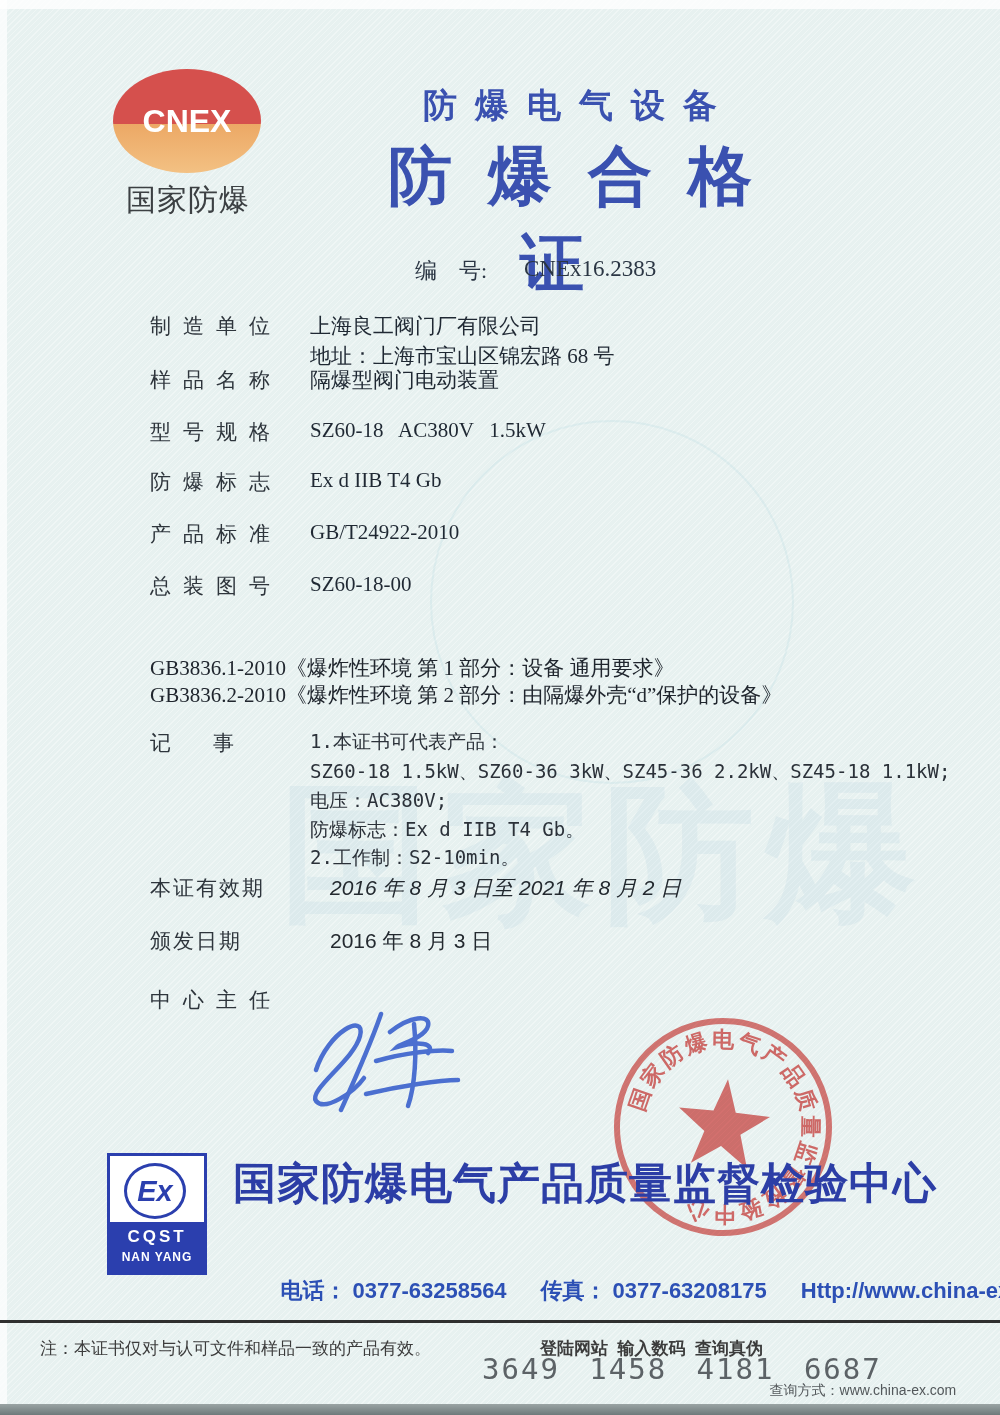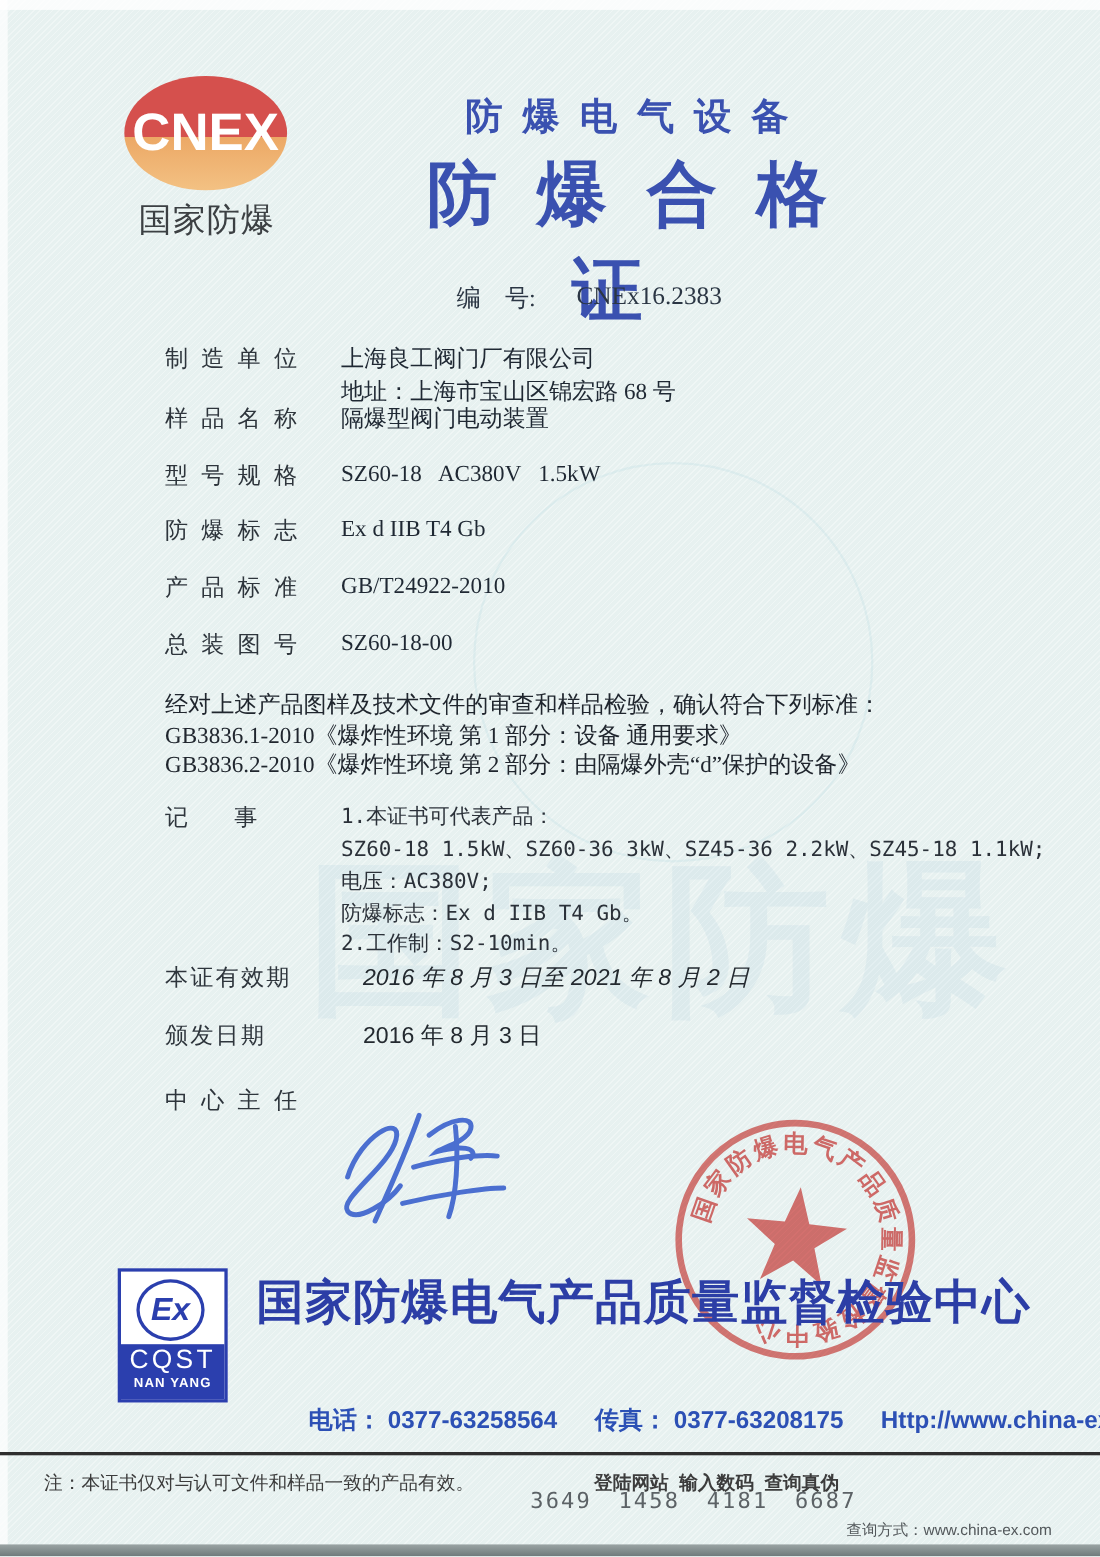--- a/index.html
+++ b/index.html
@@ -15,21 +15,21 @@
   .pre{white-space:pre;}
   .edge-top{left:0;top:0;width:1000px;height:9px;background:rgba(255,255,255,.8);}
   .edge-left{left:0;top:0;width:7px;height:1415px;background:rgba(255,255,255,.7);}
   .edge-bottom{left:0;top:1404px;width:1000px;height:11px;background:linear-gradient(#9aa4a4,#6e797a);}
 
   
   .cnex-oval{left:113px;top:69px;width:148px;height:104px;border-radius:50%;
     background:linear-gradient(to bottom,#d5504d 0%,#d5504d 53%,#eca865 53%,#f3c183 100%);}
   .cnex-text{left:113px;top:101px;width:148px;text-align:center;
     font-family:"Liberation Sans","DejaVu Sans",sans-serif;
-    font-weight:bold;font-size:48px;line-height:40px;color:#fff;letter-spacing:0px;}
+    font-weight:bold;font-size:32px;line-height:40px;color:#fff;letter-spacing:0px;}
   .cnex-caption{left:98px;top:180px;width:180px;text-align:center;
     font-family:"Liberation Sans","DejaVu Sans",sans-serif;
     font-size:30px;color:#3c4043;letter-spacing:1px;}
 
   
   .hdr-sub{left:330px;top:83px;width:480px;text-align:center;
     font-family:"Liberation Sans","DejaVu Sans",sans-serif;
     font-size:34px;font-weight:bold;color:#3a51b0;letter-spacing:18px;text-indent:18px;}
   .hdr-title{left:320px;top:133px;width:500px;text-align:center;
     font-family:"Liberation Sans","DejaVu Sans",sans-serif;
@@ -53,38 +53,38 @@
 
   
   .exbox{left:107px;top:1153px;width:100px;height:122px;background:#fff;
     border:3px solid #2b3fae;box-sizing:border-box;}
   .exbox .excircle{position:absolute;left:14px;top:7px;width:62px;height:56px;
     border:3px solid #2b3fae;border-radius:50%;box-sizing:border-box;
     text-align:center;line-height:50px;font-size:29px;font-weight:bold;font-style:italic;
     color:#2b3fae;font-family:"Liberation Sans","DejaVu Sans",sans-serif;}
   .exbox .exblue{position:absolute;left:0;bottom:0;width:94px;height:50px;background:#2b3fae;
     text-align:center;color:#fff;font-family:"Liberation Sans","DejaVu Sans",sans-serif;}
-  .exbox .cqst{display:block;font-size:24px;font-weight:normal;letter-spacing:3px;line-height:26px;margin-top:2px;}
+  .exbox .cqst{display:block;font-size:17px;font-weight:bold;letter-spacing:3px;line-height:26px;margin-top:2px;}
   .exbox .nanyang{display:block;font-size:12px;font-weight:bold;letter-spacing:1px;line-height:14px;}
 
   .org-name{left:233px;top:1155px;width:700px;font-size:43px;font-weight:bold;
     color:#2c3ea6;letter-spacing:1px;white-space:pre;}
   .agency-line{font-family:"Liberation Sans","DejaVu Sans",sans-serif;
     font-size:22px;font-weight:bold;color:#2c50b5;white-space:pre;}
   .addr-line{left:308px;top:1219px;}
   .phone-line{left:256px;top:1250px;}
   .agency-line span{margin-right:6px;}
   .gap{display:inline-block;width:22px;}
 
   .divider{left:0;top:1320px;width:1000px;height:3px;background:#2f2f2f;}
   .note{left:40px;top:1337px;font-size:17px;color:#3c3c3c;white-space:pre;
     font-family:"Liberation Sans","DejaVu Sans",sans-serif;}
   .verify{left:540px;top:1337px;font-size:17px;color:#3c3c3c;font-weight:bold;white-space:pre;
     font-family:"Liberation Sans","DejaVu Sans",sans-serif;}
-  .code{left:482px;top:1352px;font-size:20px;color:#5c6266;letter-spacing:2px;word-spacing:10px;
+  .code{left:482px;top:1352px;font-size:29px;color:#5c6266;letter-spacing:2px;word-spacing:10px;
     font-family:"DejaVu Sans Mono","Liberation Mono",monospace;white-space:pre;}
   .query{left:754px;top:1366px;font-size:14px;color:#53585b;white-space:pre;
     font-family:"Liberation Sans","DejaVu Sans",sans-serif;}
 
   .wm-text{left:280px;top:755px;font-size:150px;font-weight:bold;letter-spacing:12px;
     color:rgba(125,175,205,.10);white-space:pre;pointer-events:none;}
   .wm-circle{left:430px;top:420px;width:360px;height:360px;border-radius:50%;
     border:2px solid rgba(140,195,215,.14);pointer-events:none;}
 </style>
 </head>
@@ -129,21 +129,20 @@
   </div>
   <div class="abs" style="top:520px;">
     <span class="flabel">产品标准</span>
     <span class="fvalue">GB/T24922-2010</span>
   </div>
   <div class="abs" style="top:572px;">
     <span class="flabel">总装图号</span>
     <span class="fvalue">SZ60-18-00</span>
   </div>
 
-  <div class="abs std-line" style="top:626px;">经对上述产品图样及技术文件的审查和样品检验，确认符合下列标准：</div>
   <div class="abs std-line" style="top:654px;">GB3836.1-2010《爆炸性环境 第 1 部分：设备 通用要求》</div>
   <div class="abs std-line" style="top:681px;">GB3836.2-2010《爆炸性环境 第 2 部分：由隔爆外壳“d”保护的设备》</div>
 
   <div class="abs rmk-label">记　　事</div>
   <div class="abs rmk-line" style="top:729px;">1.本证书可代表产品：</div>
   <div class="abs rmk-line" style="top:759px;">SZ60-18 1.5kW、SZ60-36 3kW、SZ45-36 2.2kW、SZ45-18 1.1kW;</div>
   <div class="abs rmk-line" style="top:788px;">电压：AC380V;</div>
   <div class="abs rmk-line" style="top:817px;">防爆标志：Ex d IIB T4 Gb。</div>
   <div class="abs rmk-line" style="top:845px;">2.工作制：S2-10min。</div>
 

